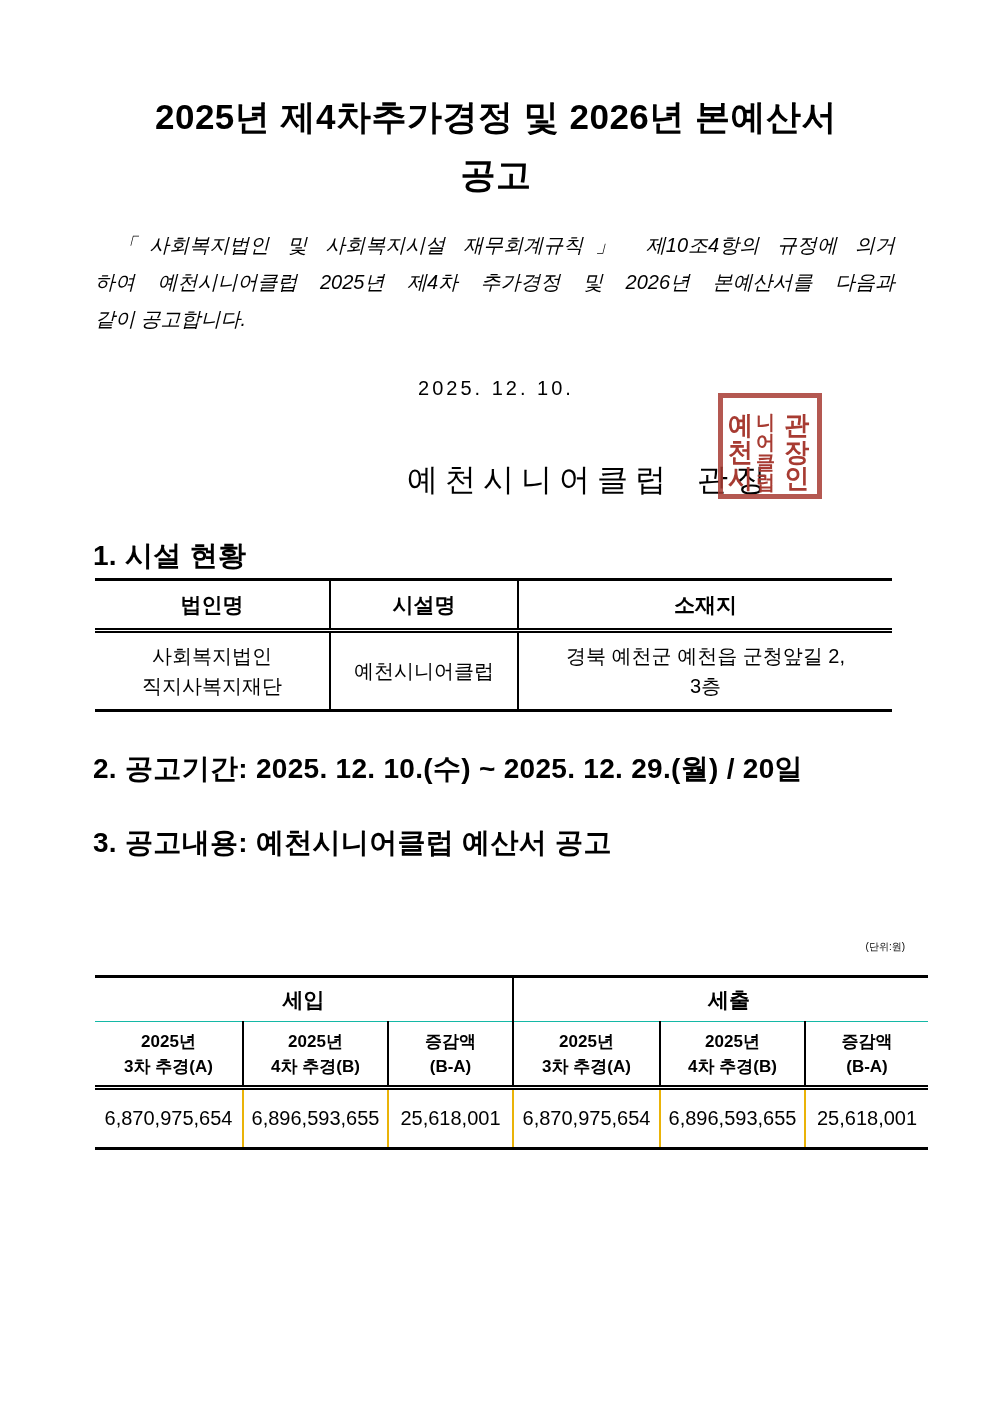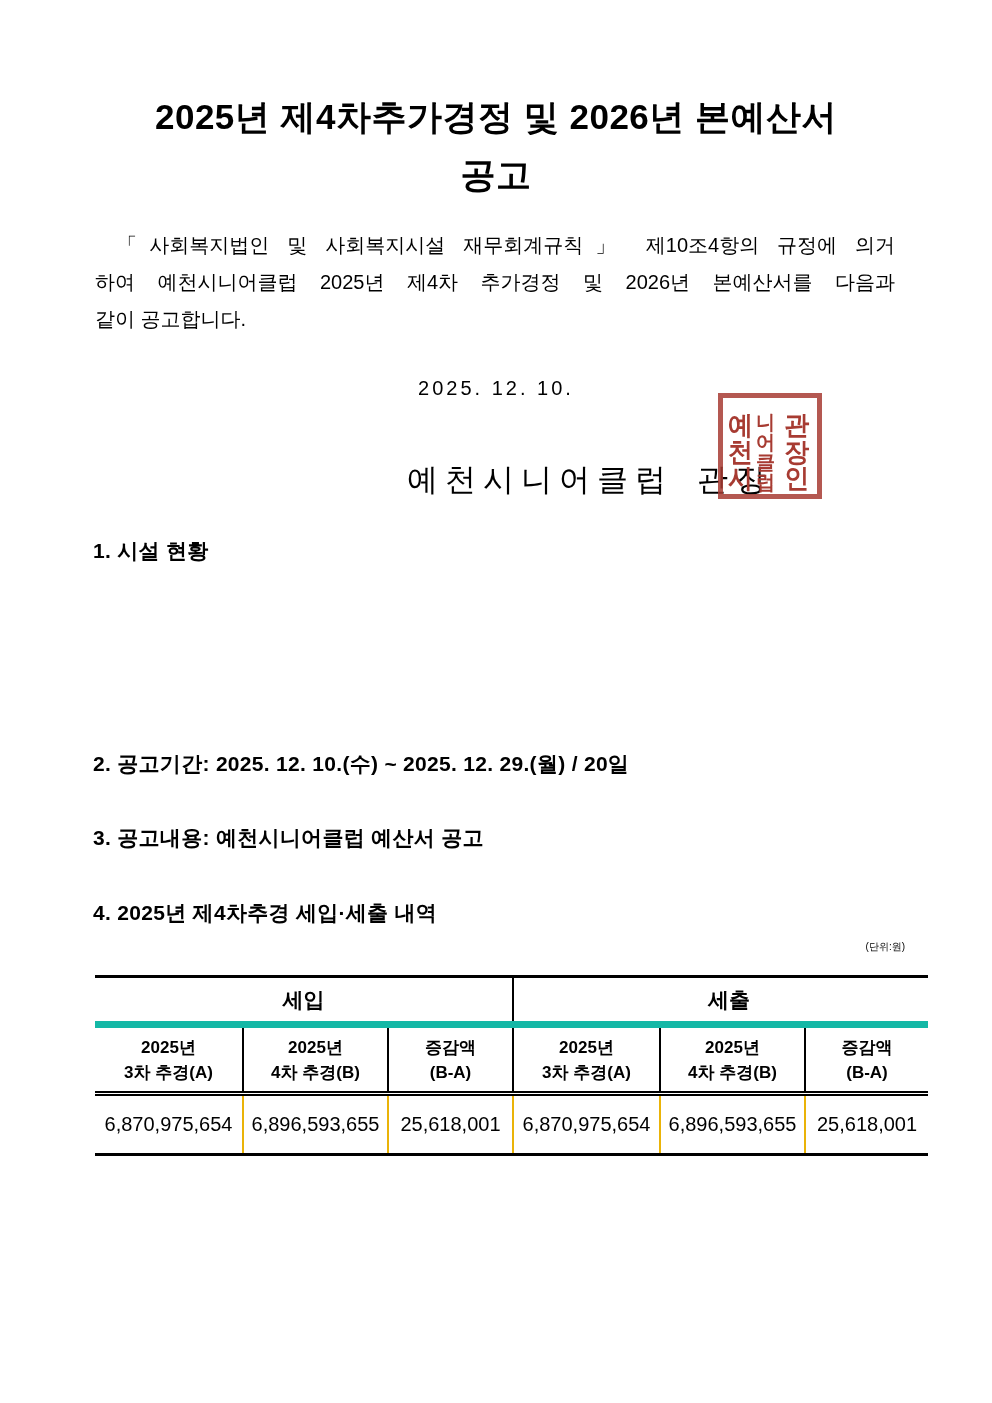--- a/index.html
+++ b/index.html
@@ -11,21 +11,21 @@
   }
 
   
   .doc-title {
     position:absolute; top:88px; left:0; width:100%;
     text-align:center; font-size:35px; font-weight:700; line-height:58px;
     letter-spacing:0.5px;
   }
 
   
-  .body-par { position:absolute; top:227px; left:95px; width:800px; font-size:20px; line-height:37px; }
+  .body-par { position:absolute; top:227px; left:95px; width:800px; font-size:20px; line-height:37px;font-style:italic; }
   .body-line { text-align:justify; text-align-last:justify; }
   .body-line.first { text-indent:22px; }
   .body-line.last  { text-align:left; text-align-last:left; }
 
   
   .date-line {
     position:absolute; top:377px; left:0; width:100%;
     text-align:center; font-size:20px; letter-spacing:3px;
   }
   .signature-line {
@@ -41,21 +41,21 @@
     display:flex; flex-direction:row; justify-content:space-around;
     padding:16px 5px; color:#a73b32;
     font-family:"Liberation Serif","DejaVu Serif",serif; font-weight:700;
     background:transparent;
   }
   .seal-row { display:flex; justify-content:space-between; line-height:1; font-size:25px; transform:scaleY(1.05); }
   .seal-row.r2 { font-size:19px; }
 
   
   .section-line {
-    position:absolute; left:93px; font-size:21px; font-weight:700;
+    position:absolute; left:93px; font-size:28px; font-weight:700;
     letter-spacing:0.3px; white-space:nowrap;
   }
   .s1 { top:537px; }
   .s2 { top:750px; }
   .s3 { top:824px; }
   .s4 { top:899px; }
 
   .unit-note { position:absolute; top:940px; left:95px; width:810px; text-align:right; font-size:10px; }
 
   
@@ -65,21 +65,21 @@
   .t1, .t2 { border-top:3px solid #000; border-bottom:3px solid #000; }
 
   .t1 th {
     height:45px; font-size:21px; font-weight:700; text-align:center; vertical-align:middle;
     border-bottom:5px double #000;
   }
   .t1 td { height:74px; font-size:20px; font-weight:400; text-align:center; vertical-align:middle; line-height:30px; }
   .t1 th + th, .t1 td + td { border-left:2px solid #000; }
 
   .t2 th, .t2 td { text-align:center; vertical-align:middle; }
-  .t2 .group-row th { height:41px; font-size:21px; font-weight:700; border-bottom:7px solid #14b8a6; }
+  .t2 .group-row th { height:41px; font-size:21px; font-weight:700; border-bottom:1px solid #14b8a6; }
   .t2 .group-row th.group-sechul { border-left:2px solid #000;padding-left:17px; }
   .t2 .colhead-row th { height:61px; font-size:17px; font-weight:700; line-height:25px; border-bottom:5px double #000; }
   .t2 .colhead-row th + th { border-left:2px solid #000; }
   .t2 .value-row td { height:55px; font-size:20px; font-weight:400; }
   .t2 .value-row td + td { border-left:2px solid #eab308; }
 </style>
 </head>
 <body>
 
 <div class="page">
@@ -100,24 +100,48 @@
   <div class="signature-line"><span>예천시니어클럽</span><span class="signer-gap"></span><span>관장</span></div>
 
   <div class="seal">
     <div class="seal-row r1">예천시</div>
     <div class="seal-row r2">니어클럽</div>
     <div class="seal-row r3">관장인</div>
   </div>
 
   <div class="section-line s1">1. 시설 현황</div>
 
+  <table class="t1">
+    <colgroup>
+        <col style="width:235px">
+        <col style="width:188px">
+        <col style="width:374px">
+      </colgroup>
+    <tbody>
+        <tr>
+      <th>법인명</th>
+      <th>시설명</th>
+      <th>소재지</th>
+    </tr>
+    <tr>
+      <td>
+        <div>사회복지법인</div>
+        <div>직지사복지재단</div>
+      </td>
+      <td>예천시니어클럽</td>
+      <td>
+        <div>경북 예천군 예천읍 군청앞길 2,</div>
+        <div>3층</div>
+      </td>
+    </tr>
+  </tbody>
+    </table>
 
   <div class="section-line s2">2. 공고기간: 2025. 12. 10.(수) ~ 2025. 12. 29.(월) / 20일</div>
   <div class="section-line s3">3. 공고내용: 예천시니어클럽 예산서 공고</div>
-  <div class="section-line s4">4. 2025년 제4차추경 세입·세출 내역</div>
 
   <div class="unit-note">(단위:원)</div>
 
   <table class="t2">
     <colgroup>
       <col style="width:148px">
         <col style="width:145px">
         <col style="width:125px">
       <col style="width:147px">
         <col style="width:145px">

